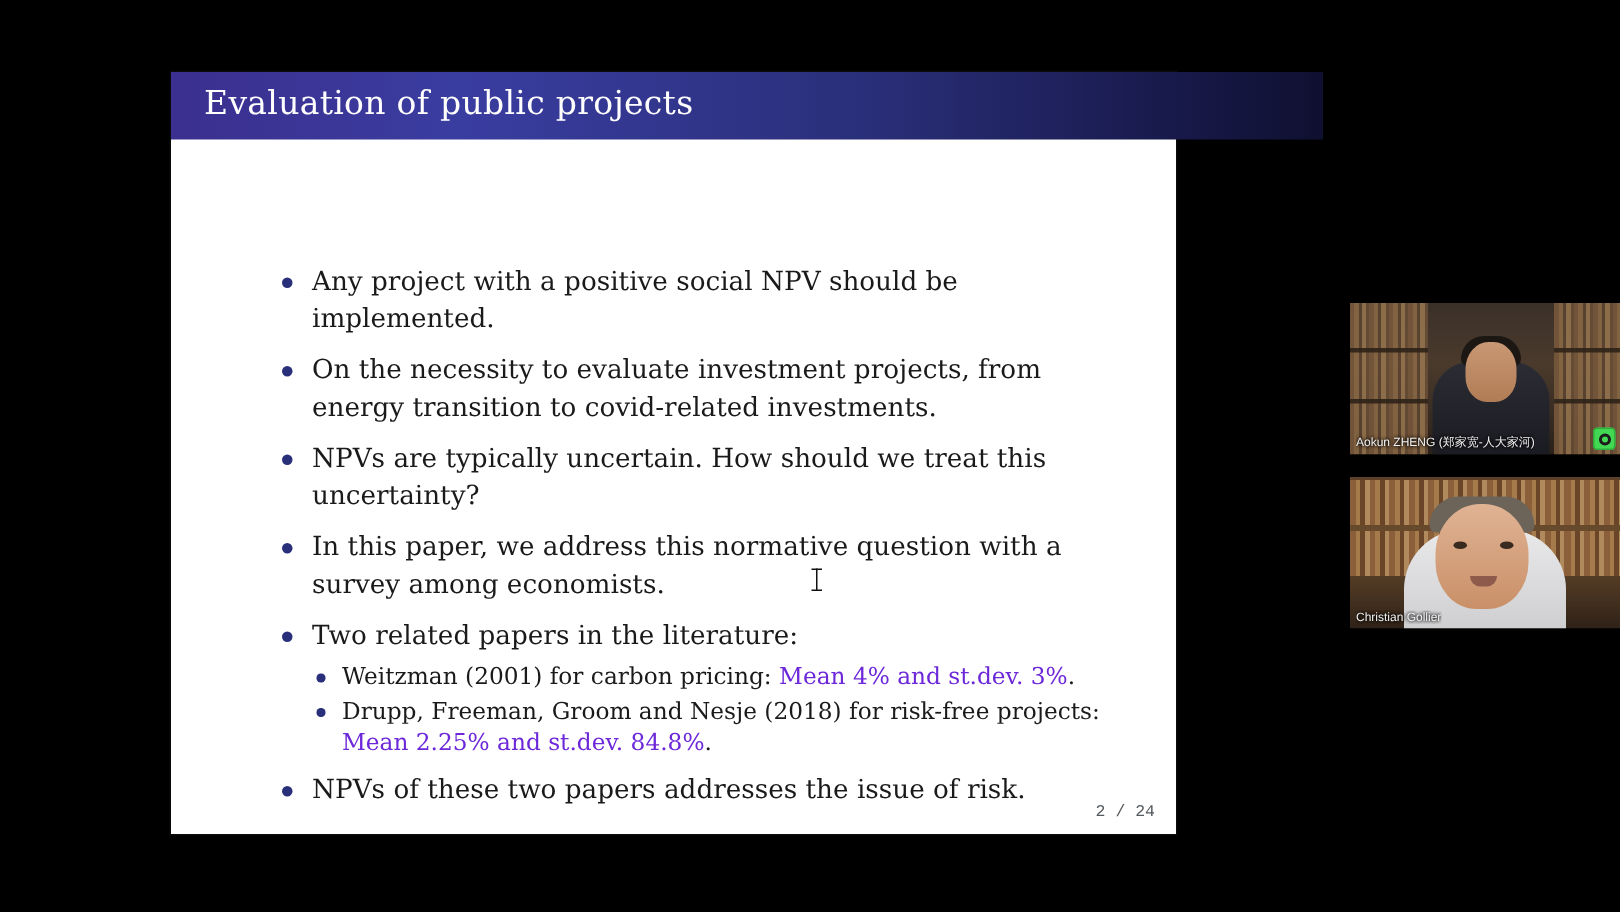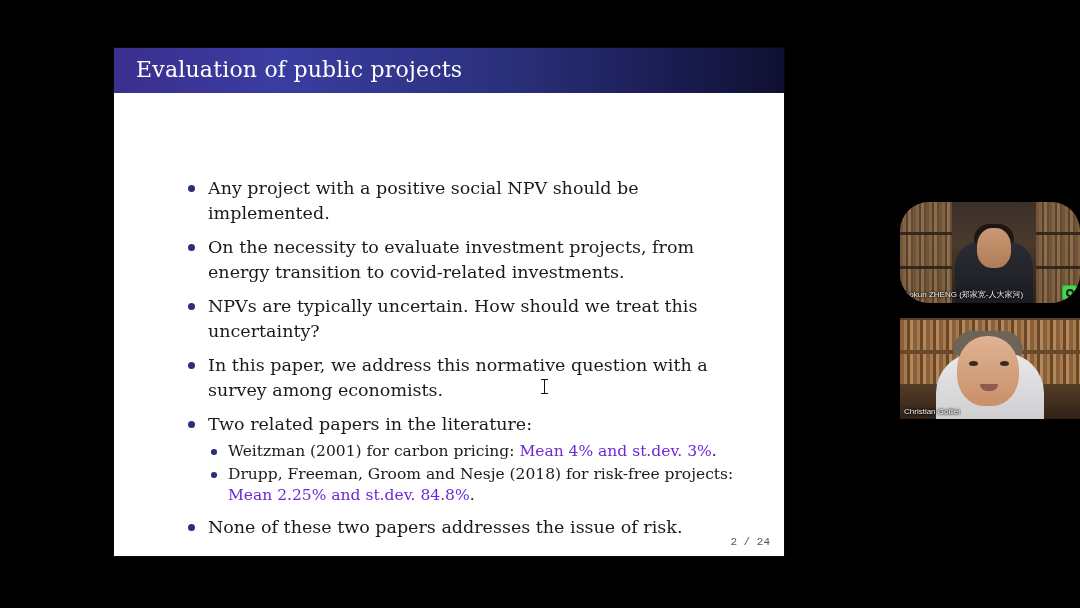--- a/index.html
+++ b/index.html
@@ -27,21 +27,21 @@
     top: 48px;
     width: 670px;
     height: 508px;
     background: #ffffff;
     box-shadow: 0 0 0 1px #0a0a0a;
   }
   #slide-title-bar {
     position: absolute;
     left: 0;
     top: 0;
-    width: 670px;
+    width: 768px;
     height: 45px;
     background: linear-gradient(to right, #3b2f8f 0%, #3a3da0 25%, #2a2f7a 60%, #191b4e 85%, #0f1030 100%);
   }
   #slide-title {
     position: absolute;
     left: 22px;
     top: 9px;
     font-family: "DejaVu Serif", serif;
     font-size: 22px;
     color: #ffffff;
@@ -142,21 +142,21 @@
   #text-cursor::after { bottom: 0; }
 
   
   .tile {
     position: absolute;
     right: 0;
     width: 180px;
     height: 101px;
     overflow: hidden;
   }
-  #tile-top { top: 202px; border-radius: 29px; }
+  #tile-top { top: 202px; }
   #tile-bottom { top: 306px; margin-top: 12px; }
 
   .tile-name {
     position: absolute;
     left: 4px;
     bottom: 3px;
     font-family: "Liberation Sans", sans-serif;
     font-size: 8px;
     color: #f2f2f2;
     text-shadow: 0 0 3px #000, 0 0 2px #000;
@@ -339,21 +339,21 @@
               <span>Weitzman (2001) for carbon pricing:</span>
               <span class="hl">Mean 4% and st.dev. 3%</span><span>.</span>
             </li>
             <li>
               <span>Drupp, Freeman, Groom and Nesje (2018) for risk-free projects:</span>
               <span class="hl">Mean 2.25% and st.dev. 84.8%</span><span>.</span>
             </li>
           </ul>
         </li>
         <li>
-          <span>None of these two papers addresses the issue of risk.</span>
+          <span>NPVs of these two papers addresses the issue of risk.</span>
         </li>
       </ul>
 
       <div id="page-number">2 / 24</div>
     </div>
 
     <div id="text-cursor"></div>
   </div>
 
   <div class="tile" id="tile-top">

